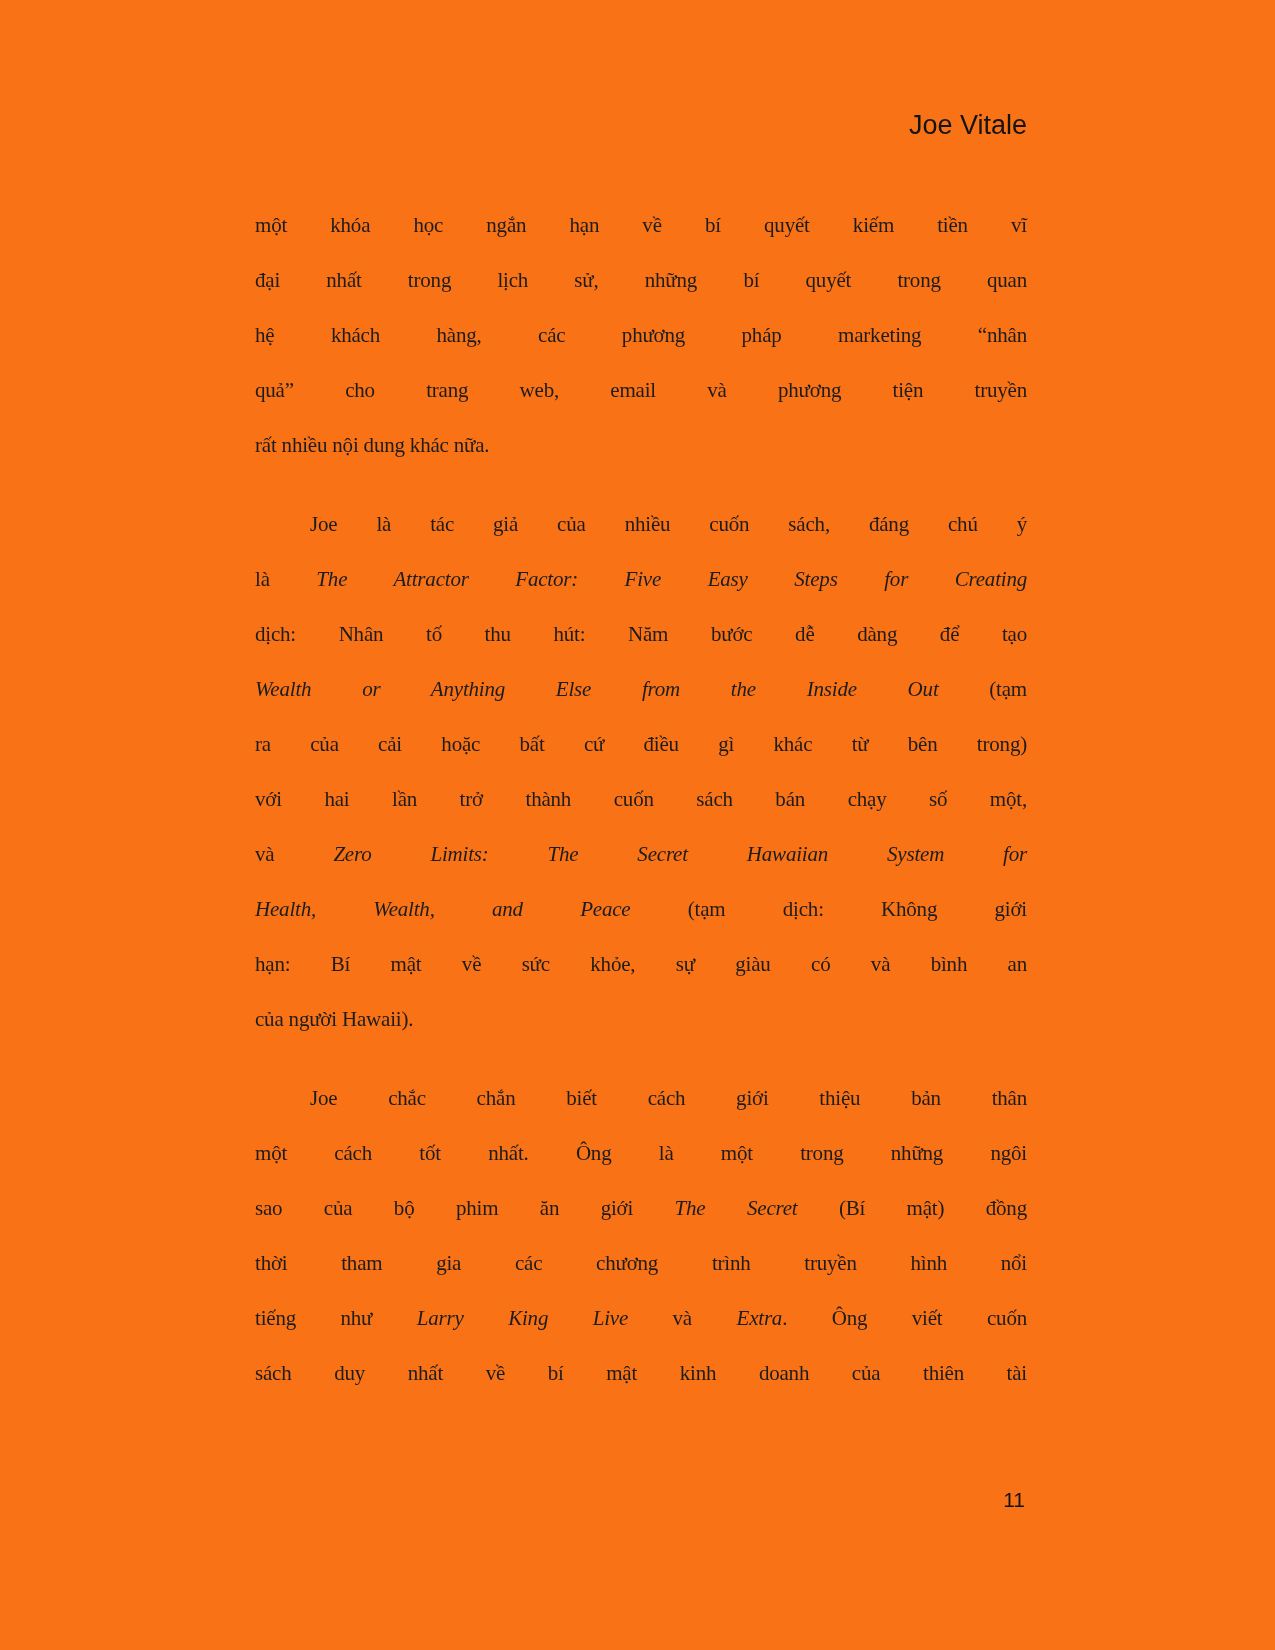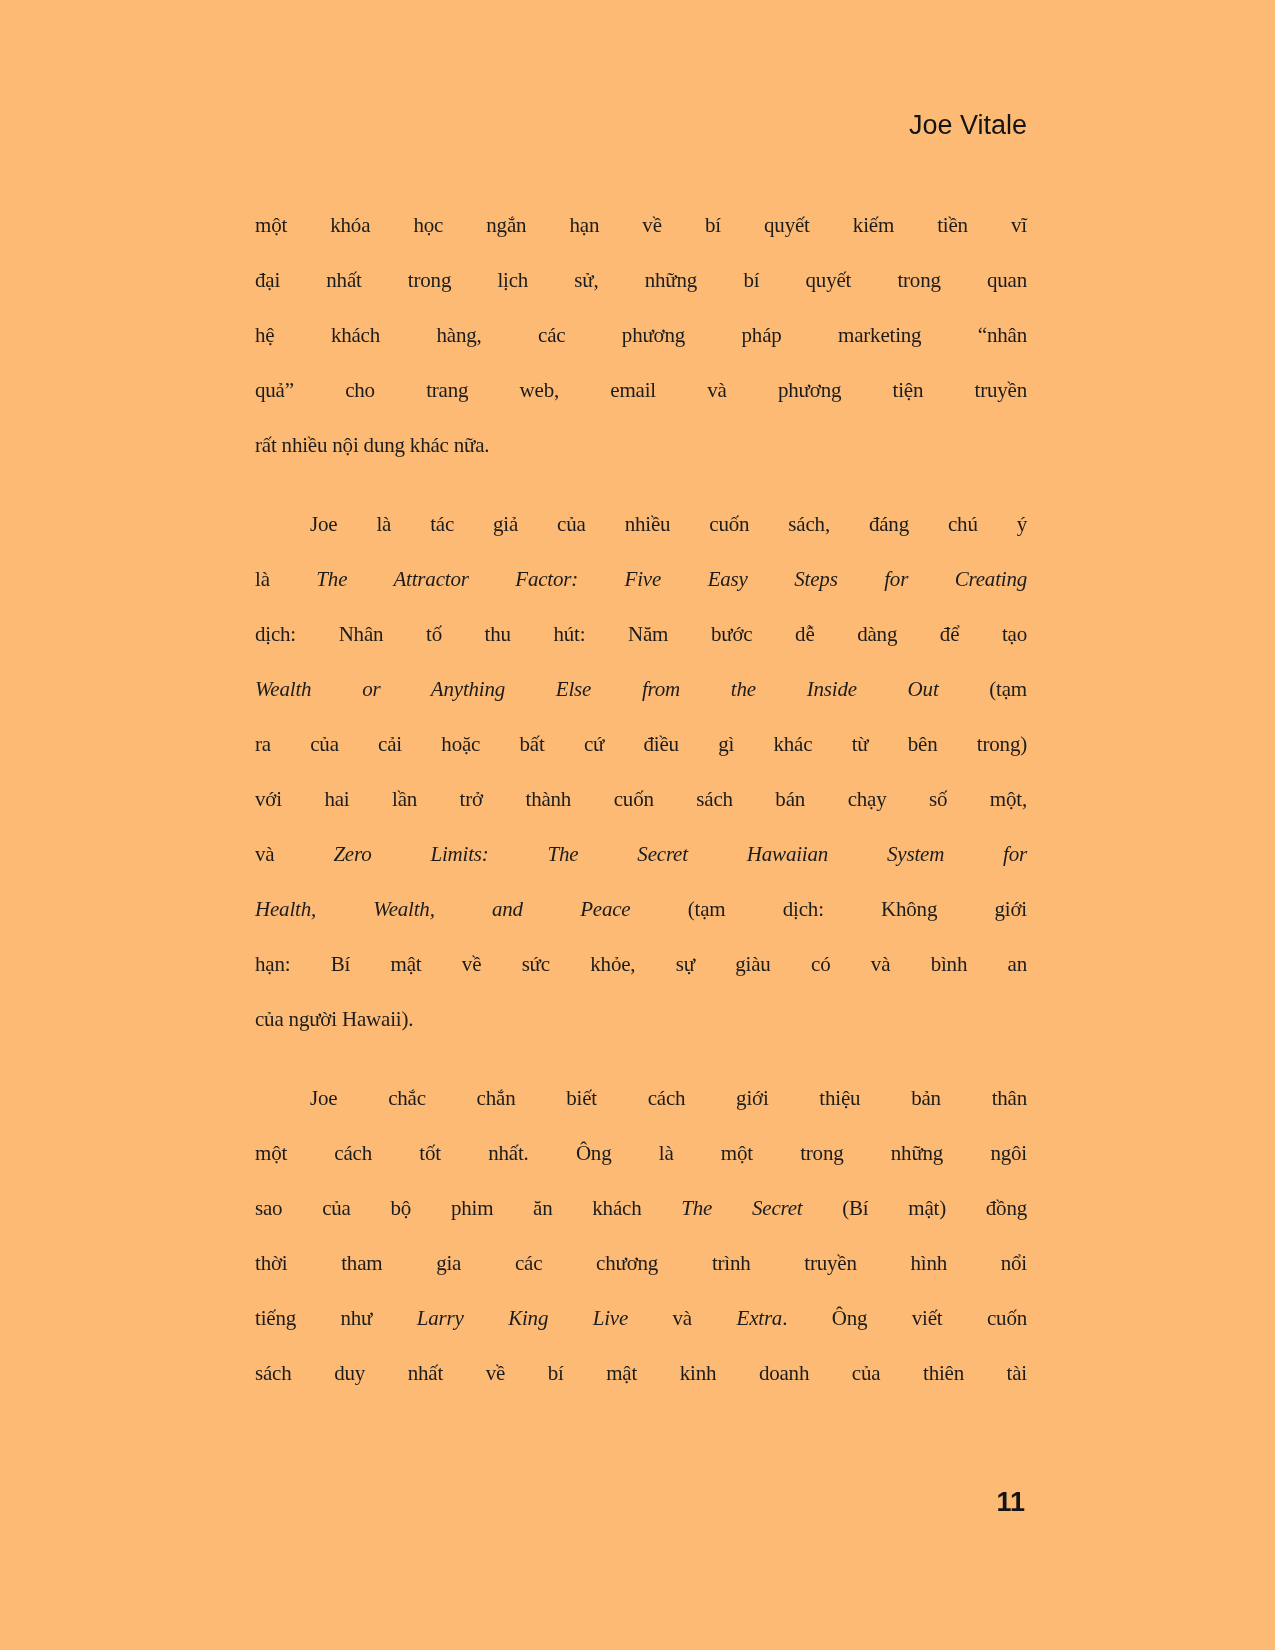--- a/index.html
+++ b/index.html
@@ -4,21 +4,21 @@
 <style>
   html, body {
     margin: 0;
     padding: 0;
     background: #ffffff;
   }
   #page {
     position: relative;
     width: 1275px;
     height: 1650px;
-    background: #fdba74;
+    background: #f97316;
     overflow: hidden;
     font-family: "Liberation Serif", serif;
     color: #1c1c1c;
   }
   .running-head {
     position: absolute;
     top: 111px;
     right: 248px;
     font-family: "Liberation Sans", sans-serif;
     font-size: 27px;
@@ -46,24 +46,23 @@
   }
   .line.indented {
     padding-left: 55px;
   }
   .line em { font-style: italic; }
   .page-number {
     position: absolute;
     top: 1488px;
     right: 250px;
     font-family: "Liberation Sans", sans-serif;
-    font-size: 27px;
+    font-size: 21px;
     line-height: 1.1;
     color: #141414;
-    font-weight: bold;
   }
 </style>
 </head>
 <body>
 
 <div id="page">
   <div class="running-head">Joe Vitale</div>
 
   <div id="text-block">
       <div class="paragraph">
@@ -81,21 +80,21 @@
         <div class="line"><span>ra của cải hoặc bất cứ điều gì khác từ bên trong)</span></div>
         <div class="line"><span>với hai lần trở thành cuốn sách bán chạy số một,</span></div>
         <div class="line"><span>và </span><em>Zero Limits: The Secret Hawaiian System for</em></div>
         <div class="line"><em>Health, Wealth, and Peace</em><span> (tạm dịch: Không giới</span></div>
         <div class="line"><span>hạn: Bí mật về sức khỏe, sự giàu có và bình an</span></div>
         <div class="line para-end"><span>của người Hawaii).</span></div>
       </div>
       <div class="paragraph">
         <div class="line indented"><span>Joe chắc chắn biết cách giới thiệu bản thân</span></div>
         <div class="line"><span>một cách tốt nhất. Ông là một trong những ngôi</span></div>
-        <div class="line"><span>sao của bộ phim ăn khách </span><em>The Secret</em><span> (Bí mật) đồng</span></div>
+        <div class="line"><span>sao của bộ phim ăn giới </span><em>The Secret</em><span> (Bí mật) đồng</span></div>
         <div class="line"><span>thời tham gia các chương trình truyền hình nổi</span></div>
         <div class="line"><span>tiếng như </span><em>Larry King Live</em><span> và </span><em>Extra</em><span>. Ông viết cuốn</span></div>
         <div class="line"><span>sách duy nhất về bí mật kinh doanh của thiên tài</span></div>
       </div>
     </div>
 
   <div class="page-number">11</div>
 </div>
 
 </body></html>

